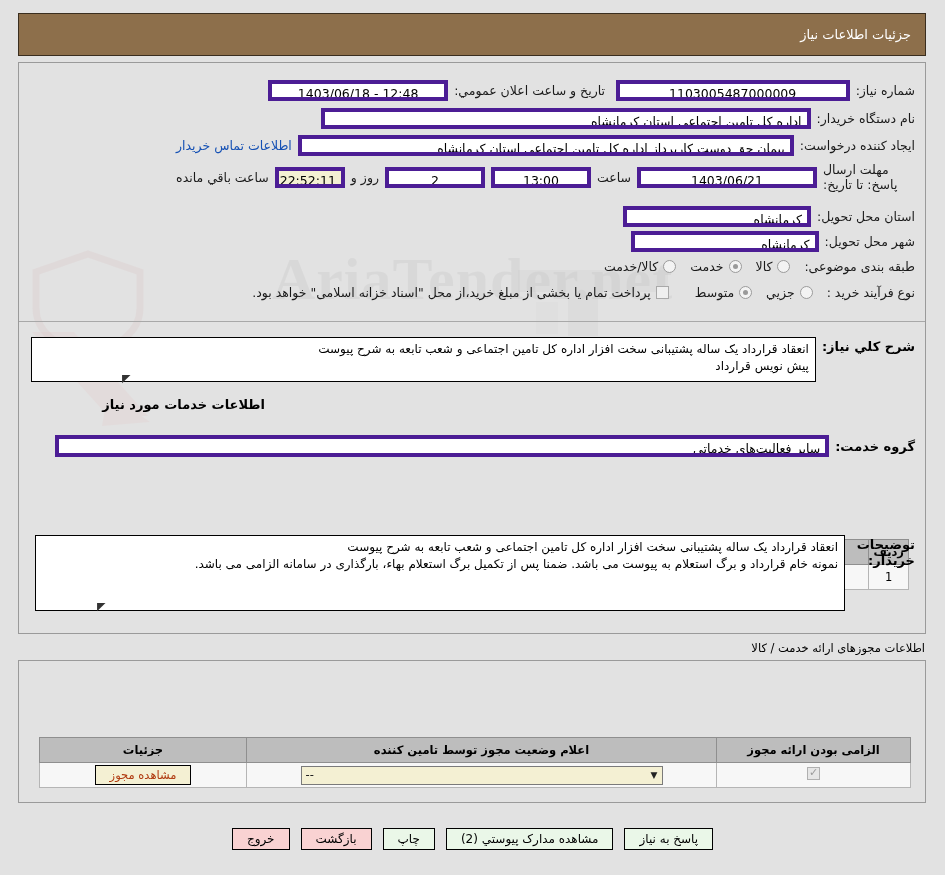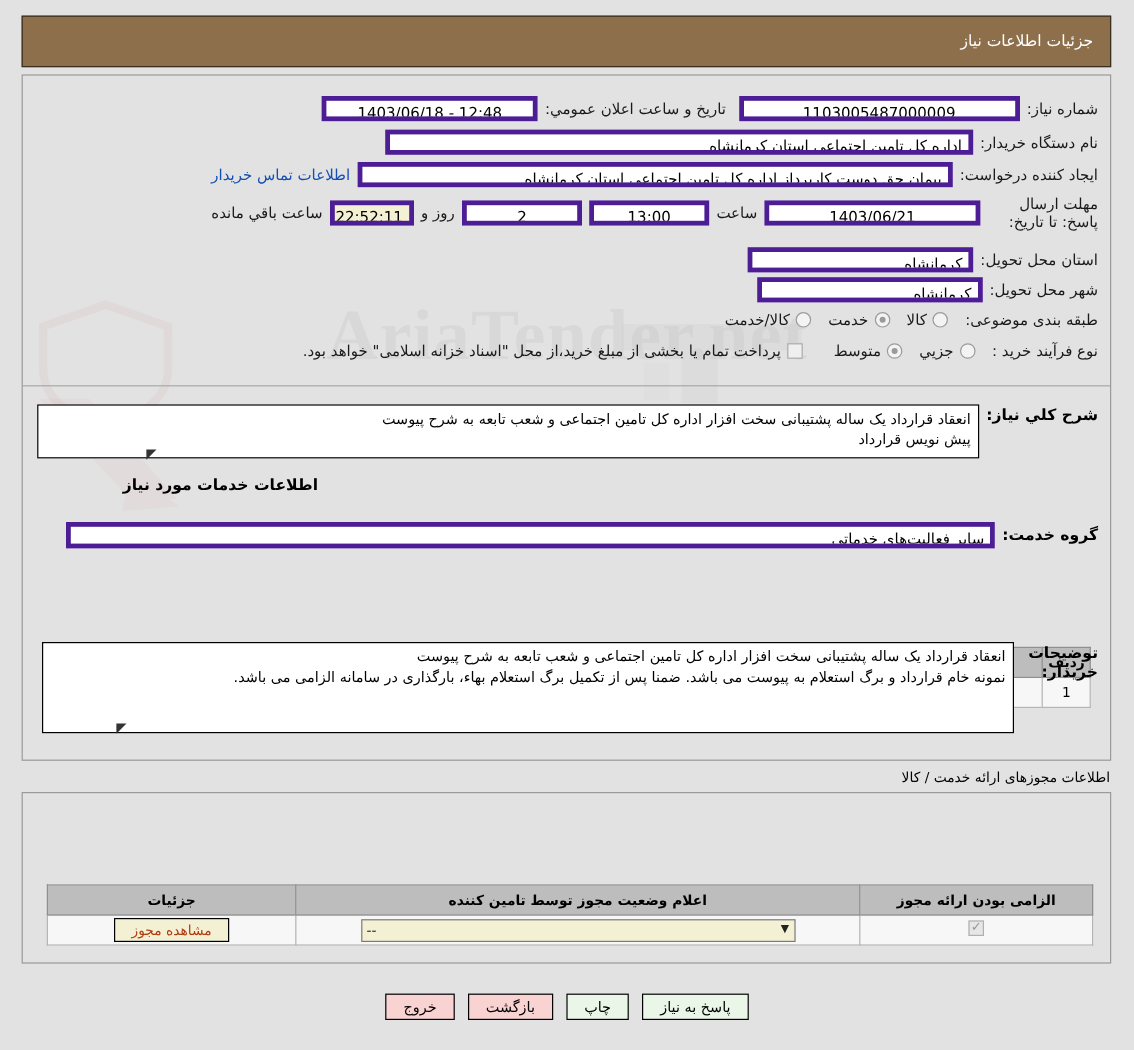--- a/index.html
+++ b/index.html
@@ -346,21 +346,21 @@
       <span class="fld" style="width:490px;">اداره کل تامین اجتماعی استان کرمانشاه</span>
     </div>
 
     <div class="rowline" style="right:10px; top:72px;">
       <span class="lbl">ایجاد کننده درخواست:</span>
       <span class="fld" style="width:496px;">پیمان حق دوست کاربرداز اداره کل تامین اجتماعی استان کرمانشاه</span>
       <span class="link">اطلاعات تماس خریدار</span>
     </div>
 
     <div class="rowline" style="right:10px; top:99px;">
-      <span class="lbl" style="width:92px; display:inline-block; white-space:normal; line-height:15px; text-align:right;">مهلت ارسال پاسخ: تا تاریخ:</span>
+      <span class="lbl" style="width:92px; display:inline-block; white-space:normal; line-height:15px; text-align:left;">مهلت ارسال پاسخ: تا تاریخ:</span>
       <span class="fld center" style="width:180px;">1403/06/21</span>
       <span class="lbl">ساعت</span>
       <span class="fld center" style="width:100px;">13:00</span>
       <span class="fld center" style="width:100px;">2</span>
       <span class="lbl">روز و</span>
       <span class="fld timer" style="width:70px;">22:52:11</span>
       <span class="lbl">ساعت باقي مانده</span>
     </div>
 
     <div class="rowline" style="right:10px; top:143px;">
@@ -481,18 +481,19 @@
               <span class="mini-btn">مشاهده مجوز</span>
             </td>
           </tr>
         </tbody>
       </table>
     </div>
   </div>
 
   <div class="footer">
     <div class="btn green">پاسخ به نیاز</div>
+    <div class="btn green">مشاهده مدارک پیوستي (2)</div>
     <div class="btn green">چاپ</div>
     <div class="btn pink">بازگشت</div>
     <div class="btn pink">خروج</div>
   </div>
 
 </div>
 
 </body></html>

